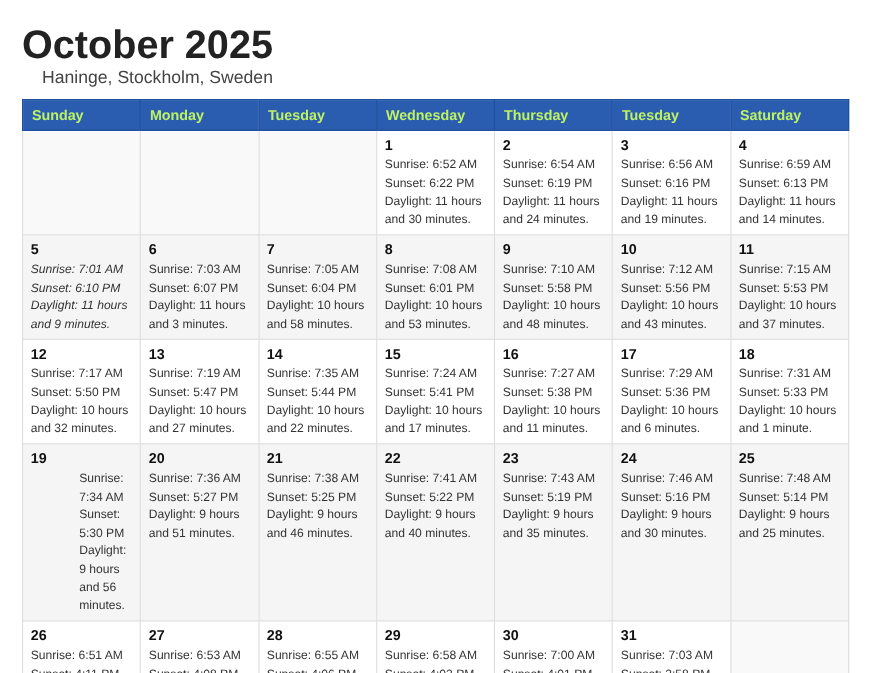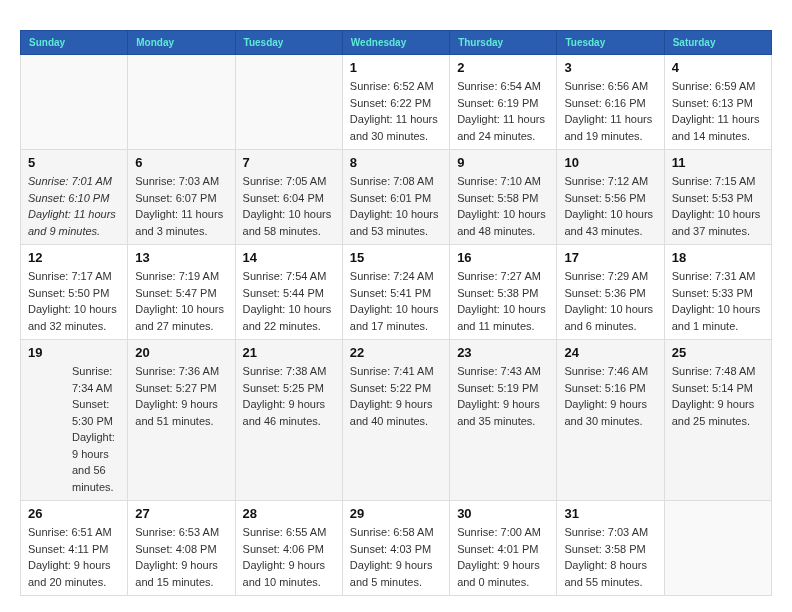--- a/index.html
+++ b/index.html
@@ -52,24 +52,24 @@
       font-size: 16px;
       color: #444;
     }
     .calendar {
       width: 100%;
       border-collapse: collapse;
       border: 1px solid #ccc;
     }
     .calendar th {
       background-color: #2a5db0;
-      color: #5eead4;
+      color: #bef264;
       text-align: left;
       padding: 6px 8px;
-      font-size: 10px;
+      font-size: 13px;
       border: 1px solid #1e4d9a;
     }
     .calendar td {
       vertical-align: top;
       padding: 5px 7px;
       border: 1px solid #ddd;
       width: calc(100% / 7);
       min-height: 80px;
       font-size: 11px;
       color: #333;
@@ -92,20 +92,24 @@
       color: #333;
       font-size: 11px;
     }
     .calendar tr:nth-child(odd) td:not(.empty) {
     }
   </style>
 </head>
 <body>
 
 <div class="header-section">
+  <div class="title-section">
+    <div class="month-title">October 2025</div>
+    <div class="location-title">Haninge, Stockholm, Sweden</div>
+  </div>
 </div>
 
 <table class="calendar">
   <thead>
     <tr id="weekday-header">
     <th>Sunday</th>
         <th>Monday</th>
         <th>Tuesday</th>
         <th>Wednesday</th>
         <th>Thursday</th>
@@ -208,21 +212,21 @@
         </td>
         <td>
           <div class="day-number">13</div>
           <div class="day-info" style="white-space: pre-line;">Sunrise: 7:19 AM
 Sunset: 5:47 PM
 Daylight: 10 hours
 and 27 minutes.</div>
         </td>
         <td>
           <div class="day-number">14</div>
-          <div class="day-info" style="white-space: pre-line;">Sunrise: 7:54 AM
+          <div class="day-info" style="white-space: pre-line;">Sunrise: 7:35 AM
 Sunset: 5:44 PM
 Daylight: 10 hours
 and 22 minutes.</div>
         </td>
         <td>
           <div class="day-number">15</div>
           <div class="day-info" style="white-space: pre-line;">Sunrise: 7:24 AM
 Sunset: 5:41 PM
 Daylight: 10 hours
 and 17 minutes.</div>

